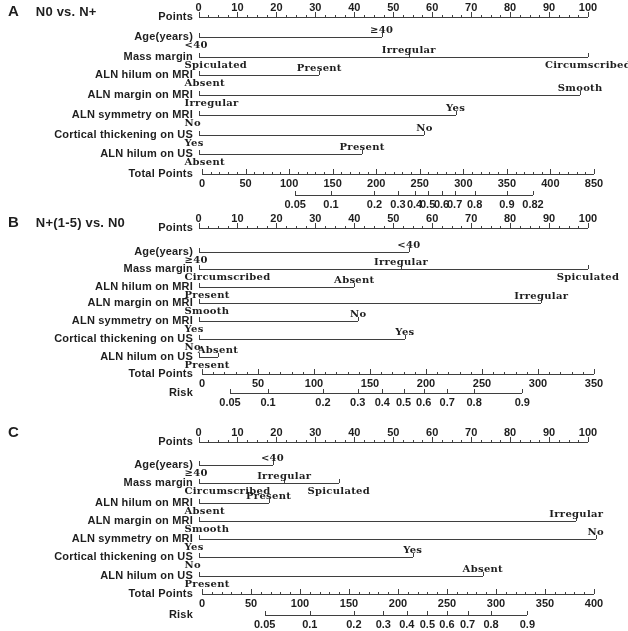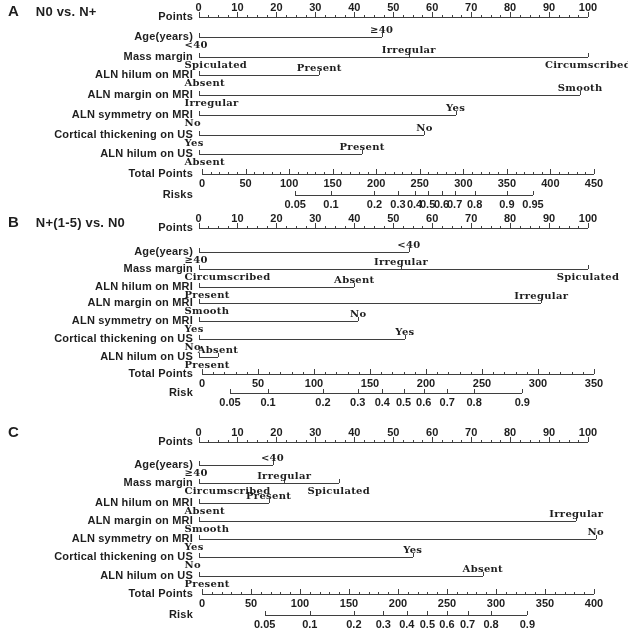--- a/index.html
+++ b/index.html
@@ -173,22 +173,21 @@
     <div class="abs tick" style="left: 524.311px; top: 172px; height: 2px; background: rgb(63, 63, 63);"></div>
     <div class="abs tick" style="left: 533.022px; top: 172px; height: 2px; background: rgb(63, 63, 63);"></div>
     <div class="abs tick" style="left: 541.733px; top: 172px; height: 2px; background: rgb(63, 63, 63);"></div>
     <div class="abs tick" style="left: 550.444px; top: 169px; height: 5px; background: rgb(63, 63, 63);"></div>
     <div class="abs num" style="left: 528.444px; top: 177px; width: 44px; color: rgb(30, 30, 30);">400</div>
     <div class="abs tick" style="left: 559.156px; top: 172px; height: 2px; background: rgb(63, 63, 63);"></div>
     <div class="abs tick" style="left: 567.867px; top: 172px; height: 2px; background: rgb(63, 63, 63);"></div>
     <div class="abs tick" style="left: 576.578px; top: 172px; height: 2px; background: rgb(63, 63, 63);"></div>
     <div class="abs tick" style="left: 585.289px; top: 172px; height: 2px; background: rgb(63, 63, 63);"></div>
     <div class="abs tick" style="left: 594px; top: 169px; height: 5px; background: rgb(63, 63, 63);"></div>
-    <div class="abs num" style="left: 572px; top: 177px; width: 44px; color: rgb(30, 30, 30);">450</div>
-    <div class="abs row-header" style="left: 0px; top: 188px; width: 193px; color: rgb(30, 30, 30);">Risks</div>
+    <div class="abs num" style="left: 572px; top: 177px; width: 44px; color: rgb(30, 30, 30);">850</div>
     <div class="abs axis-line" style="left: 295.209px; top: 195px; width: 237.813px; background: rgb(63, 63, 63);"></div>
     <div class="abs tick" style="left: 295.209px; top: 191px; height: 4px; background: rgb(63, 63, 63);"></div>
     <div class="abs num" style="left: 273.209px; top: 198px; width: 44px; color: rgb(30, 30, 30);">0.05</div>
     <div class="abs tick" style="left: 330.924px; top: 191px; height: 4px; background: rgb(63, 63, 63);"></div>
     <div class="abs num" style="left: 308.924px; top: 198px; width: 44px; color: rgb(30, 30, 30);">0.1</div>
     <div class="abs tick" style="left: 374.48px; top: 191px; height: 4px; background: rgb(63, 63, 63);"></div>
     <div class="abs num" style="left: 352.48px; top: 198px; width: 44px; color: rgb(30, 30, 30);">0.2</div>
     <div class="abs tick" style="left: 398px; top: 191px; height: 4px; background: rgb(63, 63, 63);"></div>
     <div class="abs num" style="left: 376px; top: 198px; width: 44px; color: rgb(30, 30, 30);">0.3</div>
     <div class="abs tick" style="left: 414.551px; top: 191px; height: 4px; background: rgb(63, 63, 63);"></div>
@@ -197,21 +196,21 @@
     <div class="abs num" style="left: 405.618px; top: 198px; width: 44px; color: rgb(30, 30, 30);">0.5</div>
     <div class="abs tick" style="left: 441.556px; top: 191px; height: 4px; background: rgb(63, 63, 63);"></div>
     <div class="abs num" style="left: 419.556px; top: 198px; width: 44px; color: rgb(30, 30, 30);">0.6</div>
     <div class="abs tick" style="left: 454.622px; top: 191px; height: 4px; background: rgb(63, 63, 63);"></div>
     <div class="abs num" style="left: 432.622px; top: 198px; width: 44px; color: rgb(30, 30, 30);">0.7</div>
     <div class="abs tick" style="left: 474.658px; top: 191px; height: 4px; background: rgb(63, 63, 63);"></div>
     <div class="abs num" style="left: 452.658px; top: 198px; width: 44px; color: rgb(30, 30, 30);">0.8</div>
     <div class="abs tick" style="left: 506.889px; top: 191px; height: 4px; background: rgb(63, 63, 63);"></div>
     <div class="abs num" style="left: 484.889px; top: 198px; width: 44px; color: rgb(30, 30, 30);">0.9</div>
     <div class="abs tick" style="left: 533.022px; top: 191px; height: 4px; background: rgb(63, 63, 63);"></div>
-    <div class="abs num" style="left: 511.022px; top: 198px; width: 44px; color: rgb(30, 30, 30);">0.95</div>
+    <div class="abs num" style="left: 511.022px; top: 198px; width: 44px; color: rgb(30, 30, 30);">0.82</div>
     <div class="abs panel-title" style="left: 8px; top: 213px;">
       <span class="panel-letter" style="color: rgb(30, 30, 30);">B</span>
       <span class="panel-name" style="color: rgb(30, 30, 30);">N+(1-5) vs. N0</span>
     </div>
     <div class="abs row-header" style="left: 0px; top: 221px; width: 193px; color: rgb(30, 30, 30);">Points</div>
     <div class="abs axis-line" style="left: 198.5px; top: 228px; width: 389.5px; background: rgb(63, 63, 63);"></div>
     <div class="abs tick" style="left: 198.5px; top: 223px; height: 5px; background: rgb(63, 63, 63);"></div>
     <div class="abs num" style="left: 176.5px; top: 212px; width: 44px; color: rgb(30, 30, 30);">0</div>
     <div class="abs tick" style="left: 208.238px; top: 226px; height: 2px; background: rgb(63, 63, 63);"></div>
     <div class="abs tick" style="left: 217.975px; top: 226px; height: 2px; background: rgb(63, 63, 63);"></div>

